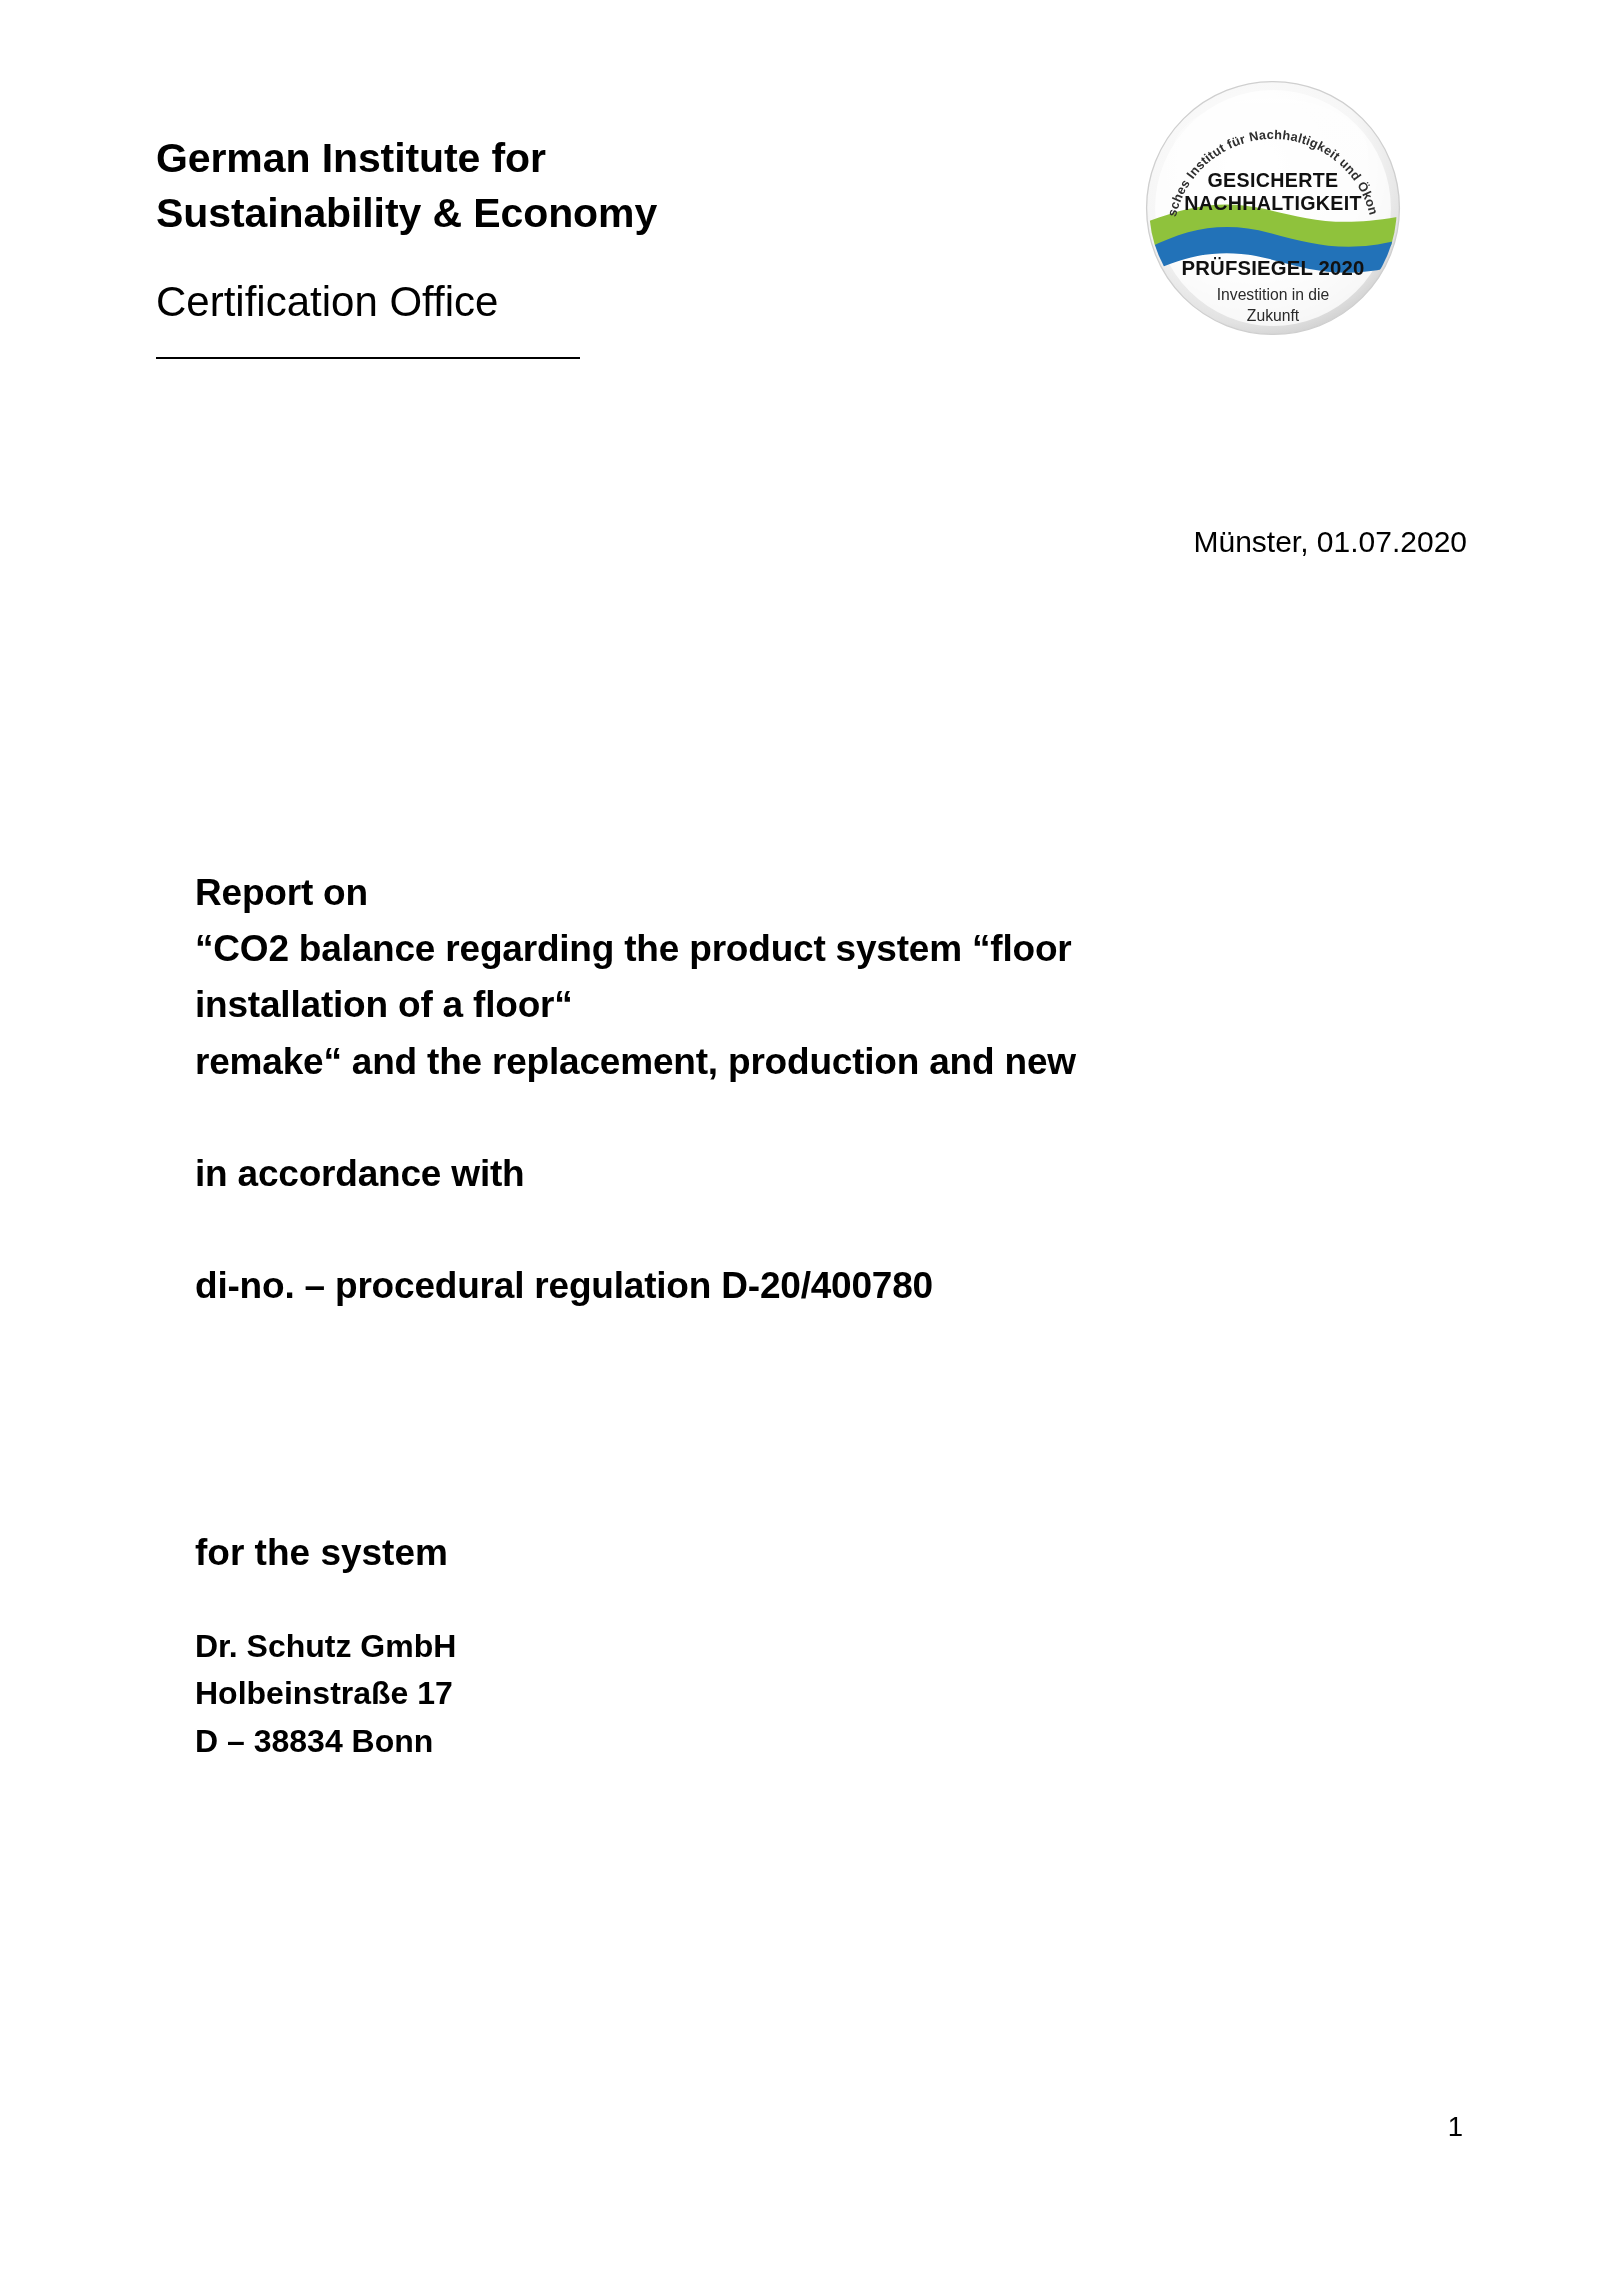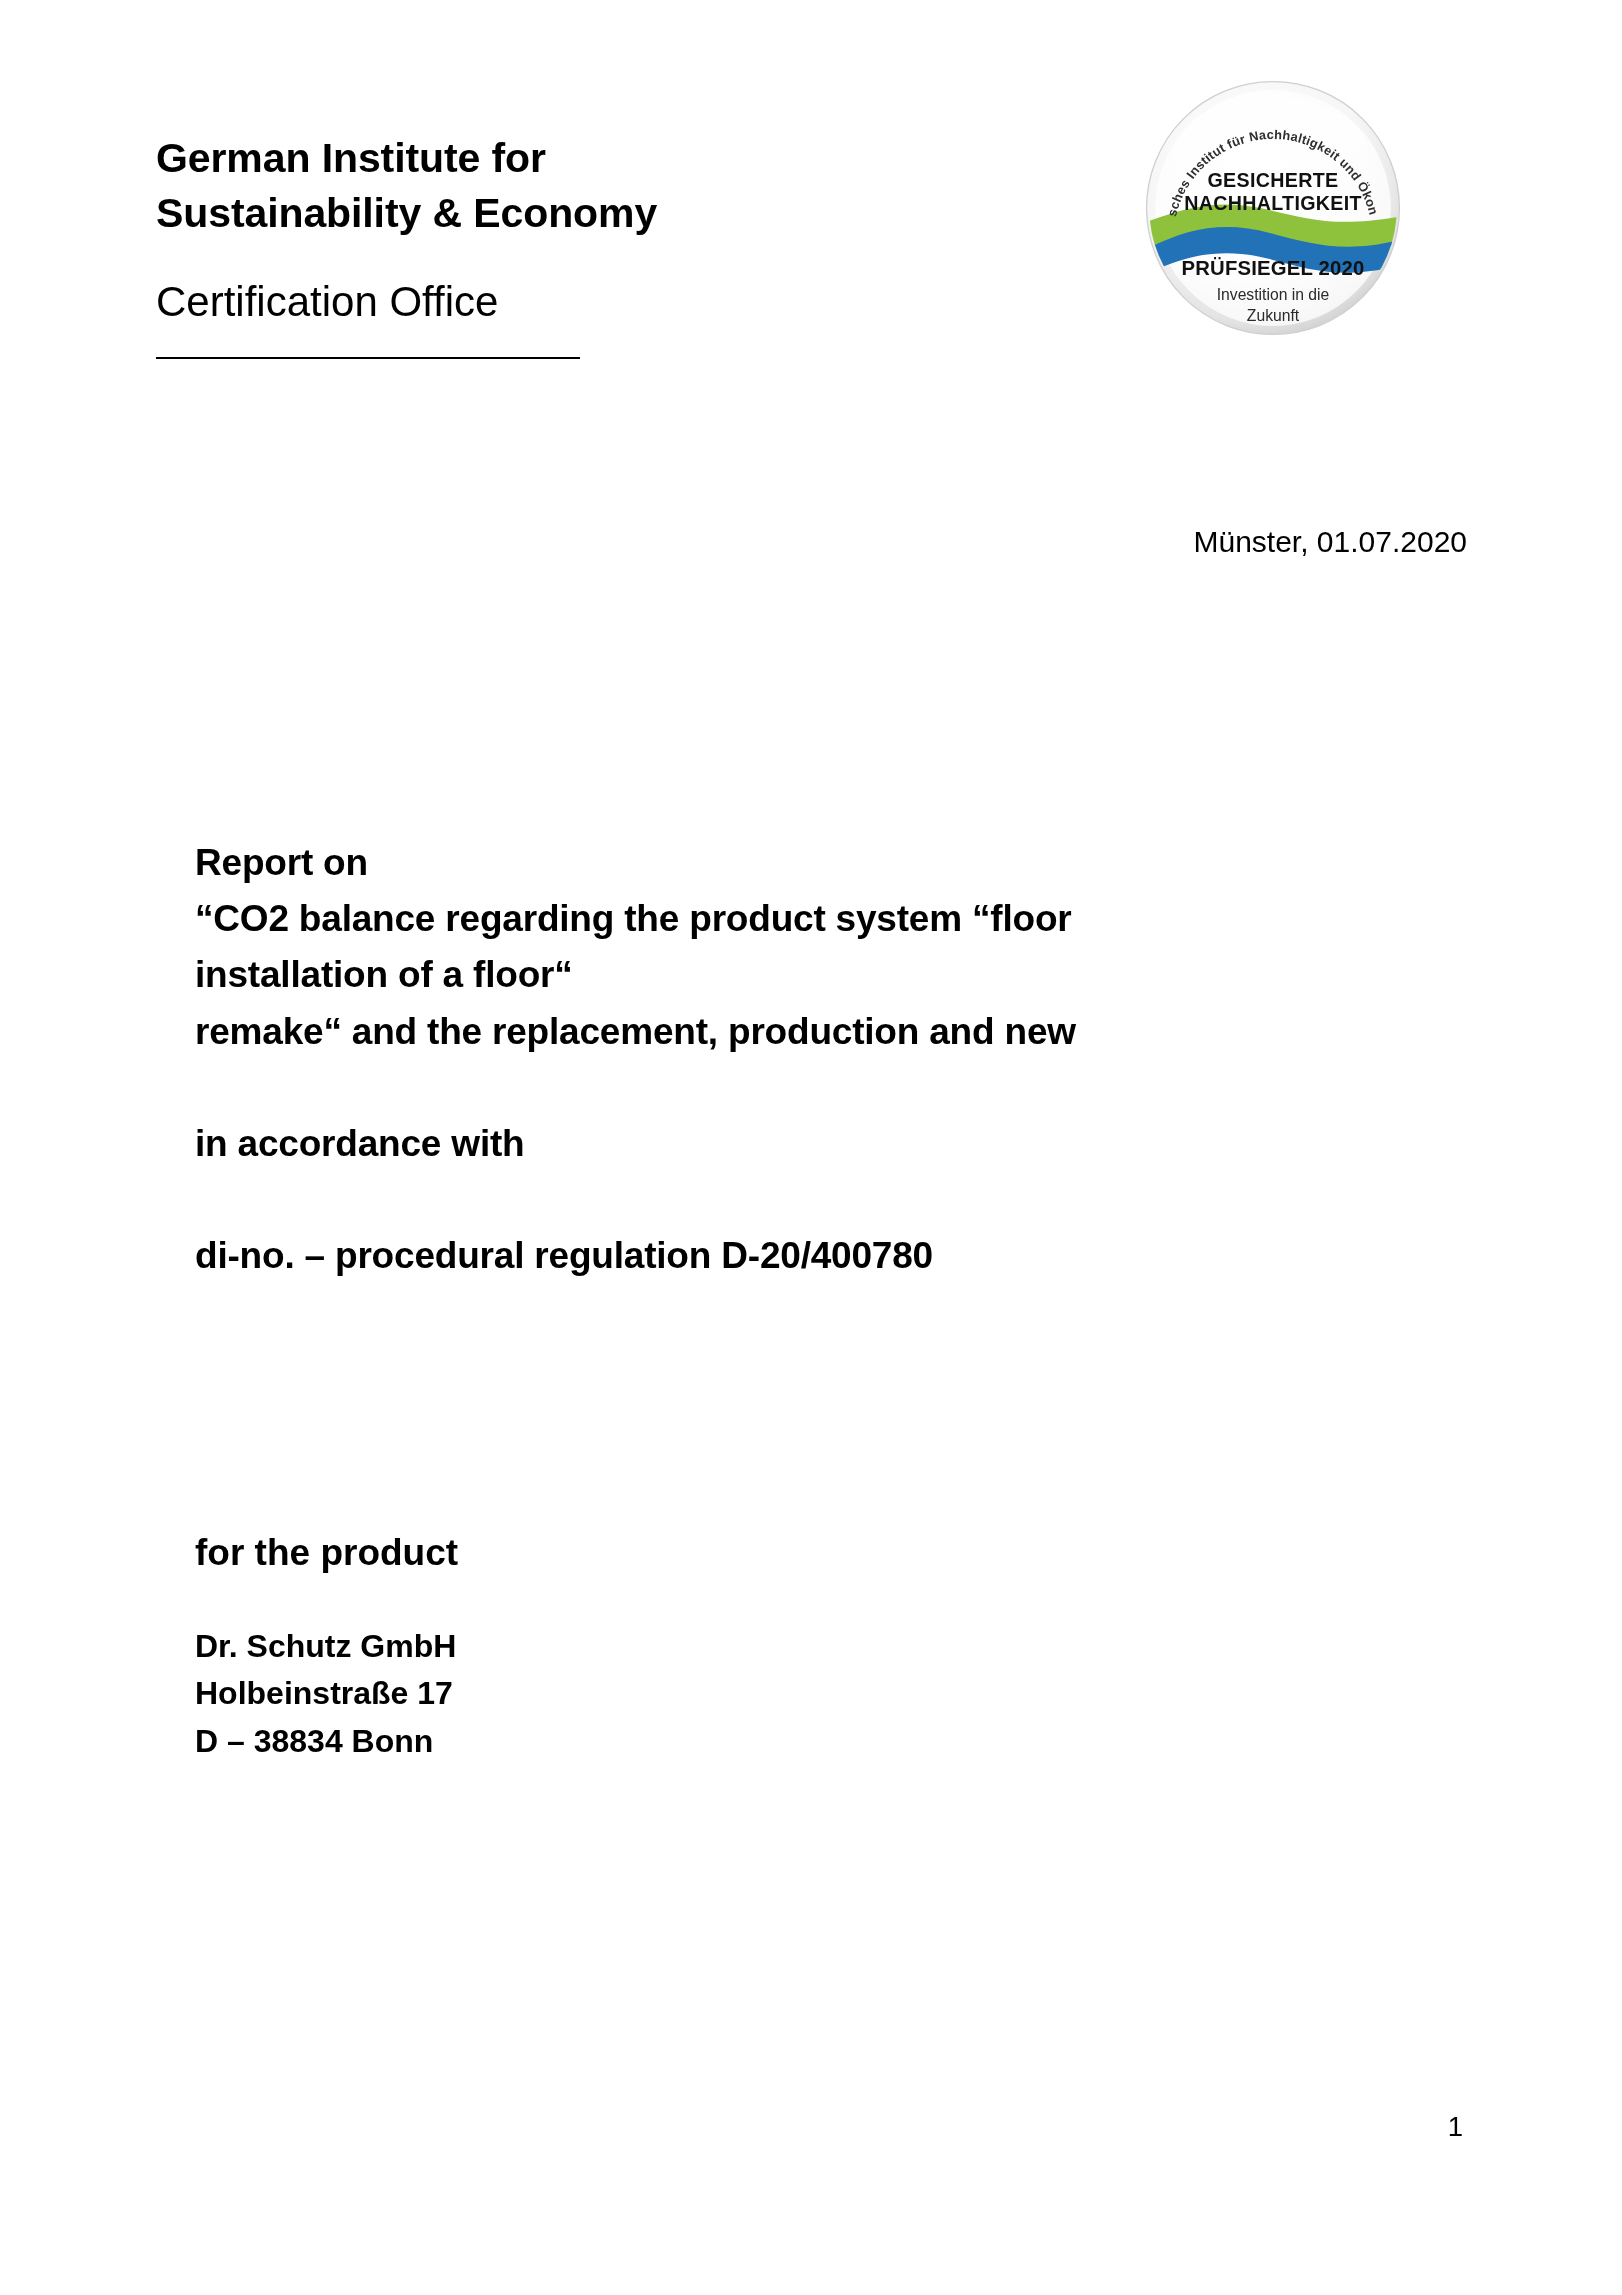--- a/index.html
+++ b/index.html
@@ -67,21 +67,21 @@
     top: 523px;
     font-size: 30px;
     line-height: 1.25;
     white-space: nowrap;
   }
 
   
   .title-block {
     position: absolute;
     left: 195px;
-    top: 835px;
+    top: 865px;
     width: 1243px;
   }
   .title-line {
     font-size: 37px;
     font-weight: bold;
     line-height: 1.52;
     letter-spacing: -0.2px;
   }
   .spacer-line {
     font-size: 37px;
@@ -178,21 +178,21 @@
     <div class="title-line">Report on</div>
     <div class="title-line">“CO2 balance regarding the product system “floor</div>
     <div class="title-line">installation of a floor“</div>
     <div class="title-line">remake“ and the replacement, production and new</div>
     <div class="spacer-line"></div>
     <div class="title-line">in accordance with</div>
     <div class="spacer-line"></div>
     <div class="title-line">di-no. – procedural regulation D-20/400780</div>
   </div>
 
-  <div class="company-heading">for the product</div>
+  <div class="company-heading">for the system</div>
   <div class="company-address">
     <div>Dr. Schutz GmbH</div>
     <div>Holbeinstraße 17</div>
     <div>D – 38834 Bonn</div>
   </div>
 
   <div class="page-number">1</div>
 
 </div>
 

